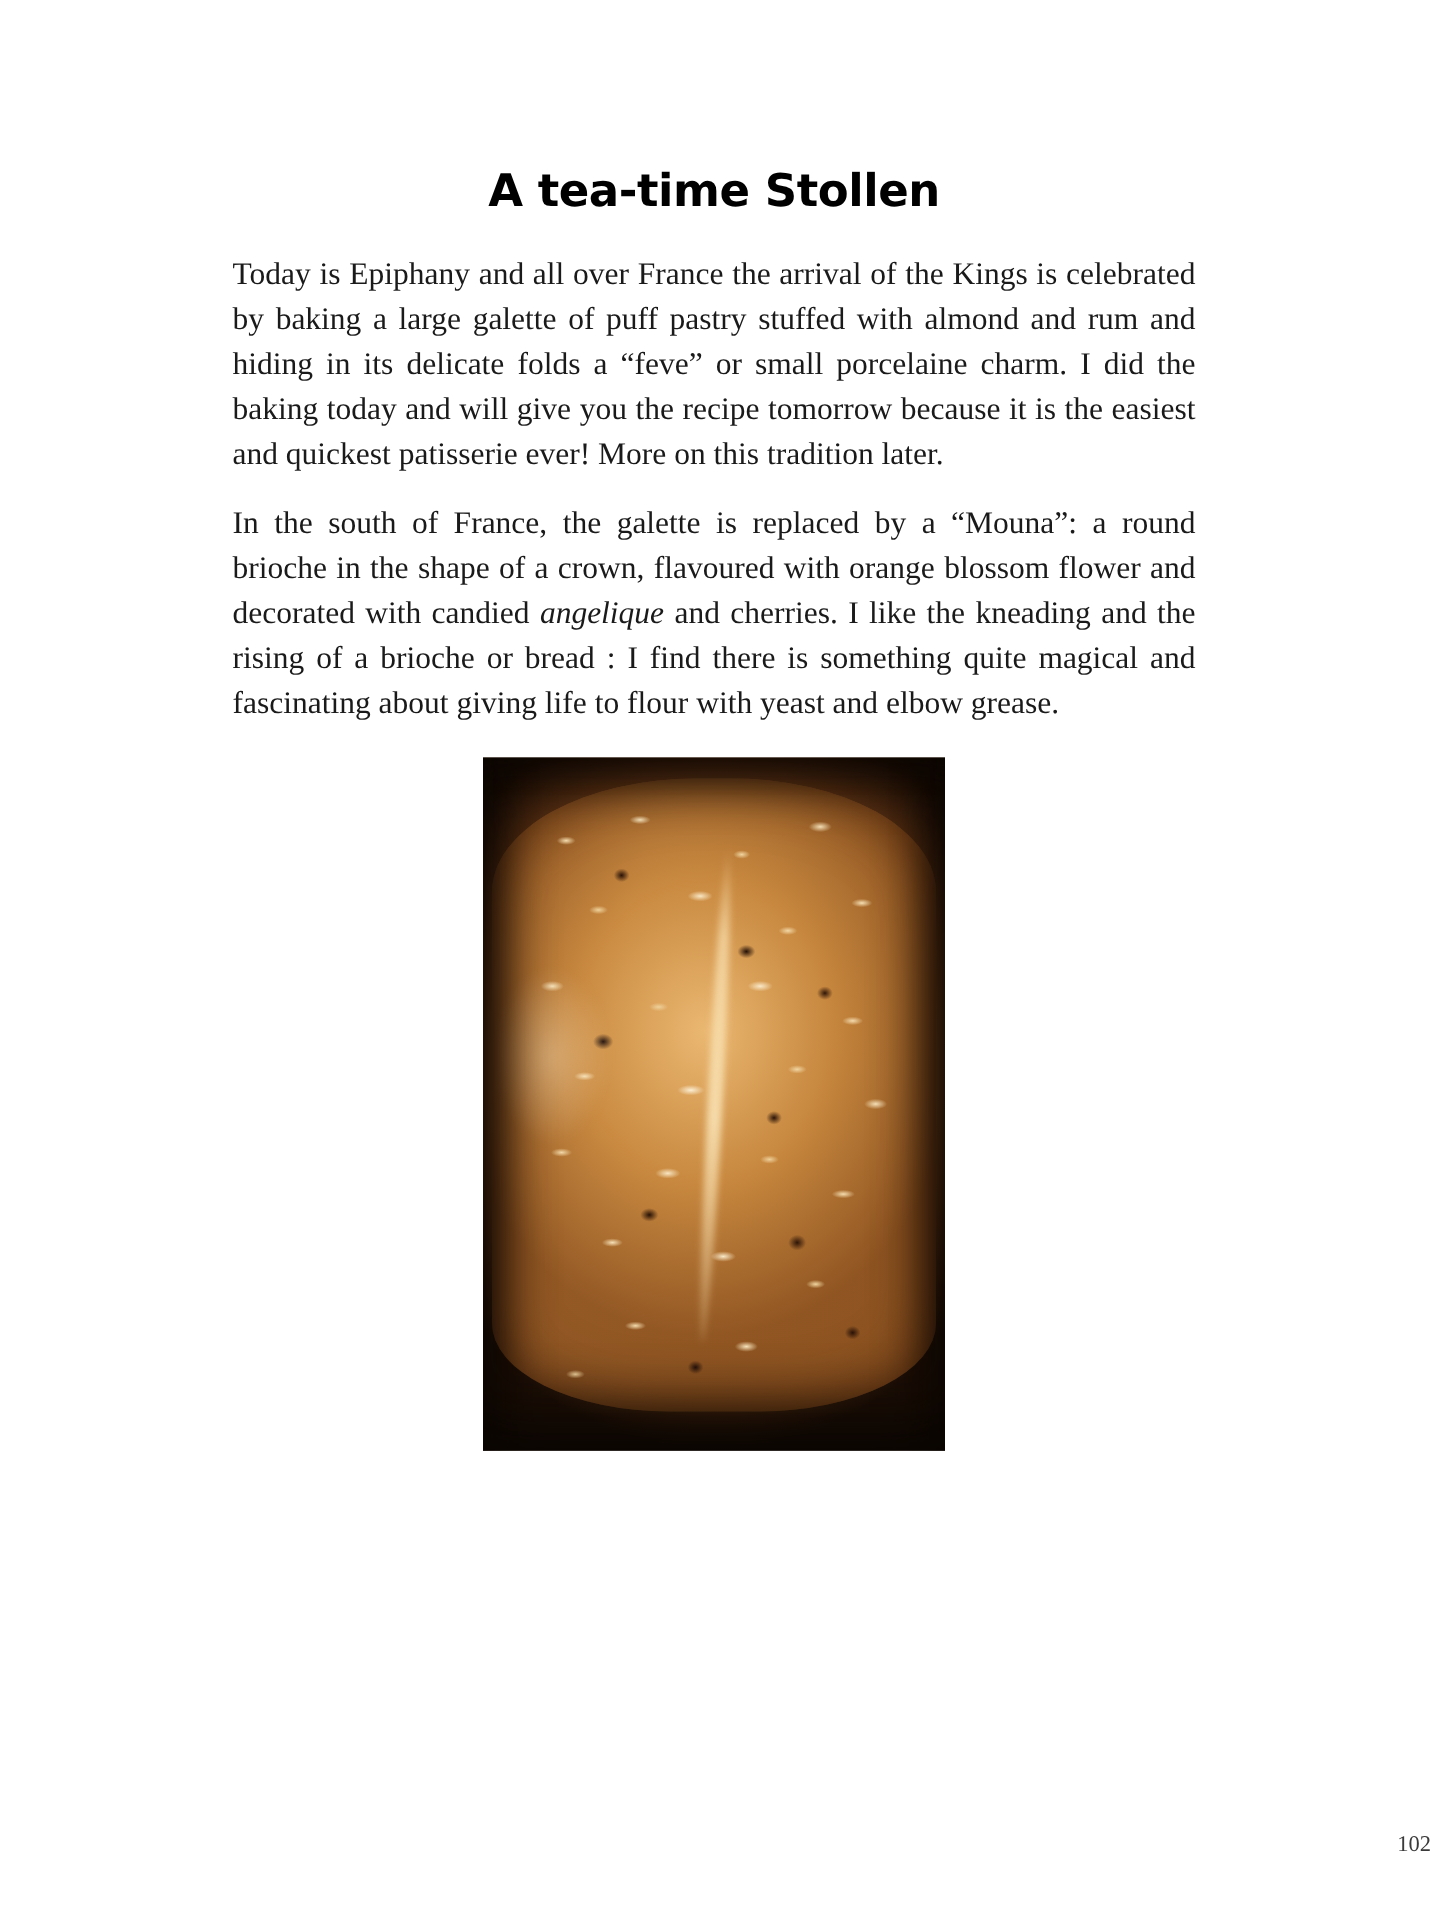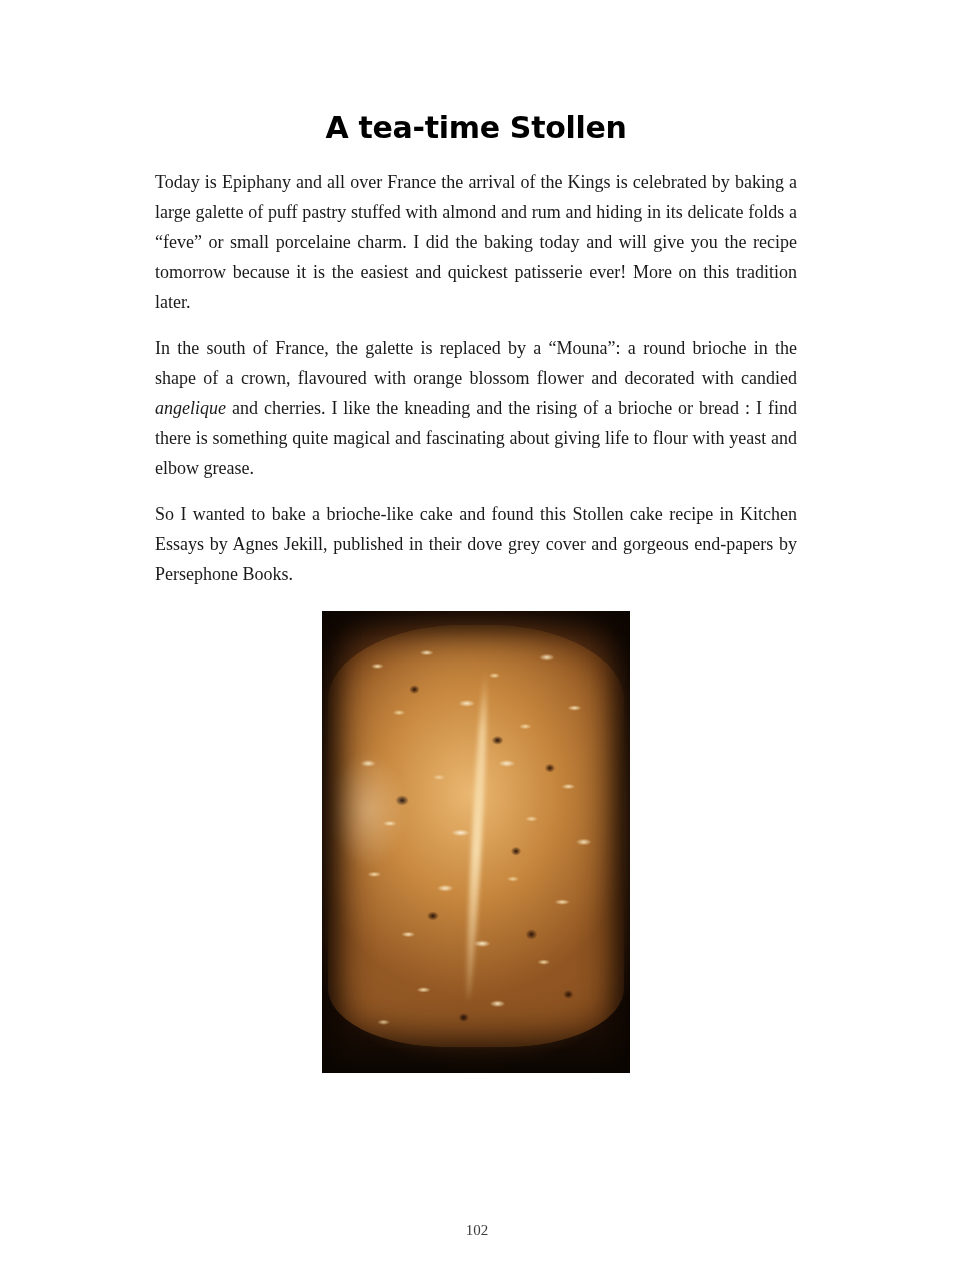--- a/index.html
+++ b/index.html
@@ -32,21 +32,21 @@
     font-family: "DejaVu Sans", sans-serif;
     font-weight: bold;
     font-size: 30px;
     text-align: center;
     color: #000;
     margin: 0 0 22px 0;
     letter-spacing: -0.3px;
   }
   p.body-text {
     font-family: "Liberation Serif", serif;
-    font-size: 18px;
+    font-size: 21px;
     line-height: 30px;
     text-align: justify;
     margin: 0 0 16px 0;
     color: #1a1a1a;
     -webkit-hyphens: none;
     hyphens: none;
   }
   p.tight {
     margin-bottom: 0;
   }
@@ -158,39 +158,38 @@
     width: 26%;
     height: 26%;
     background: radial-gradient(ellipse at center, rgba(255,240,210,0.35) 0%, rgba(255,240,210,0) 70%);
     filter: blur(3px);
   }
   .page-number {
     position: absolute;
     left: 0;
     right: 0;
     top: 1222px;
-    text-align: center;
+    text-align: right;
     font-family: "Liberation Serif", serif;
     font-size: 15px;
     color: #3a3a3a;
   }
 </style>
 </head>
 <body>
 
 <div class="page">
   <div class="content">
 
     <h1 class="doc-title">A tea-time Stollen</h1>
 
     <p class="body-text">Today is Epiphany and all over France the arrival of the Kings is celebrated by baking a large galette of puff pastry stuffed with almond and rum and hiding in its delicate folds a “feve” or small porcelaine charm. I did the baking today and will give you the recipe tomorrow because it is the easiest and quickest patisserie ever! More on this tradition later.</p>
 
     <p class="body-text"><span>In the south of France, the galette is replaced by a “Mouna”: a round brioche in the shape of a crown, flavoured with orange blossom flower and decorated with candied </span><span class="emph">angelique</span><span> and cherries. I like the kneading and the rising of a brioche or bread : I find there is something quite magical and fascinating about giving life to flour with yeast and elbow grease.</span></p>
 
-    <p class="body-text tight">So I wanted to bake a brioche-like cake and found this Stollen cake recipe in Kitchen Essays by Agnes Jekill, published in their dove grey cover and gorgeous end-papers by Persephone Books.</p>
 
 
     <div class="figure">
       <div class="photo-wrap">
         <div class="photo-bg"></div>
         <div class="crust"></div>
         <div class="split"></div>
         <div class="almonds"></div>
         <div class="raisins"></div>
         <div class="glare"></div>

